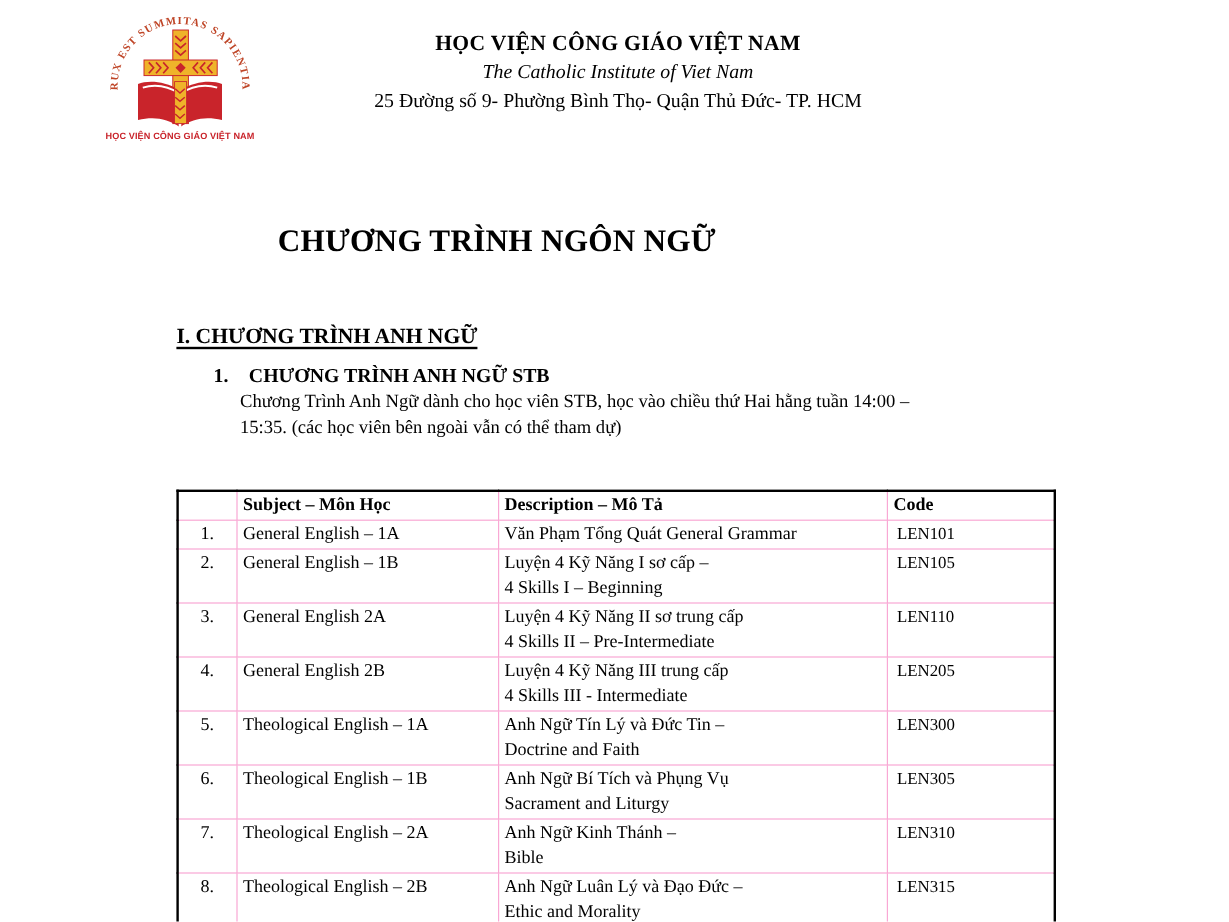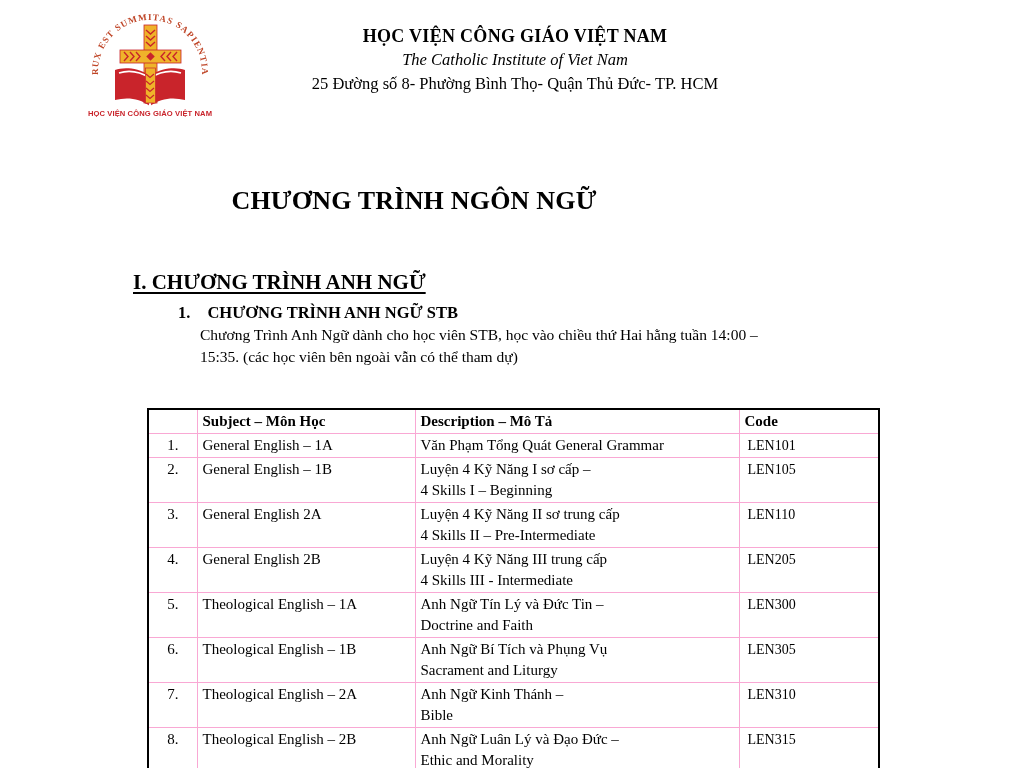--- a/index.html
+++ b/index.html
@@ -22,22 +22,22 @@
   .org-contact { font-size:16px; margin-top:4px; }
   .email-link  { color:#0b5bcb; text-decoration:underline; cursor:pointer; }
   .phone-seg   { margin-left:9px; }
 
   
   .doc-title {
     position:absolute; left:0; top:186px; width:828px;
     text-align:center; font-size:26px; font-weight:bold; letter-spacing:.2px;
   }
   .section-heading {
-    position:absolute; left:133px; top:270px;
-    font-size:21px; font-weight:bold;
+    position:absolute; left:147px; top:270px;
+    font-size:18px; font-weight:bold;
     text-decoration:underline; text-decoration-thickness:1.5px; text-underline-offset:3px;font-family:Liberation Serif, serif;
   }
   .subsection {
     position:absolute; left:178px; top:303px;
     font-size:16.5px; font-weight:bold; display:flex; gap:17px;
   }
 
   .intro {
     position:absolute; left:200px; top:324px; width:700px;
     font-size:15.5px; line-height:22px; white-space:pre-line;
@@ -109,21 +109,21 @@
       </g>
     </g>
 
     <text x="74" y="110" text-anchor="middle" font-size="7.6" font-weight="bold" fill="#c9242b" font-family="Liberation Sans, sans-serif" letter-spacing="0.1">HỌC VIỆN CÔNG GIÁO VIỆT NAM</text>
   </svg>
 </div>
 
 <div class="org-block">
   <div class="org-name">HỌC VIỆN CÔNG GIÁO VIỆT NAM</div>
   <div class="org-name-en">The Catholic Institute of Viet Nam</div>
-  <div class="org-address">25 Đường số 8- Phường Bình Thọ- Quận Thủ Đức- TP. HCM</div>
+  <div class="org-address">25 Đường số 9- Phường Bình Thọ- Quận Thủ Đức- TP. HCM</div>
 </div>
 
 <div class="doc-title">CHƯƠNG TRÌNH NGÔN NGỮ</div>
 
 <div class="section-heading">I. CHƯƠNG TRÌNH ANH NGỮ</div>
 
 <div class="subsection">
   <span>1.</span>
   <span>CHƯƠNG TRÌNH ANH NGỮ STB</span>
 </div>

